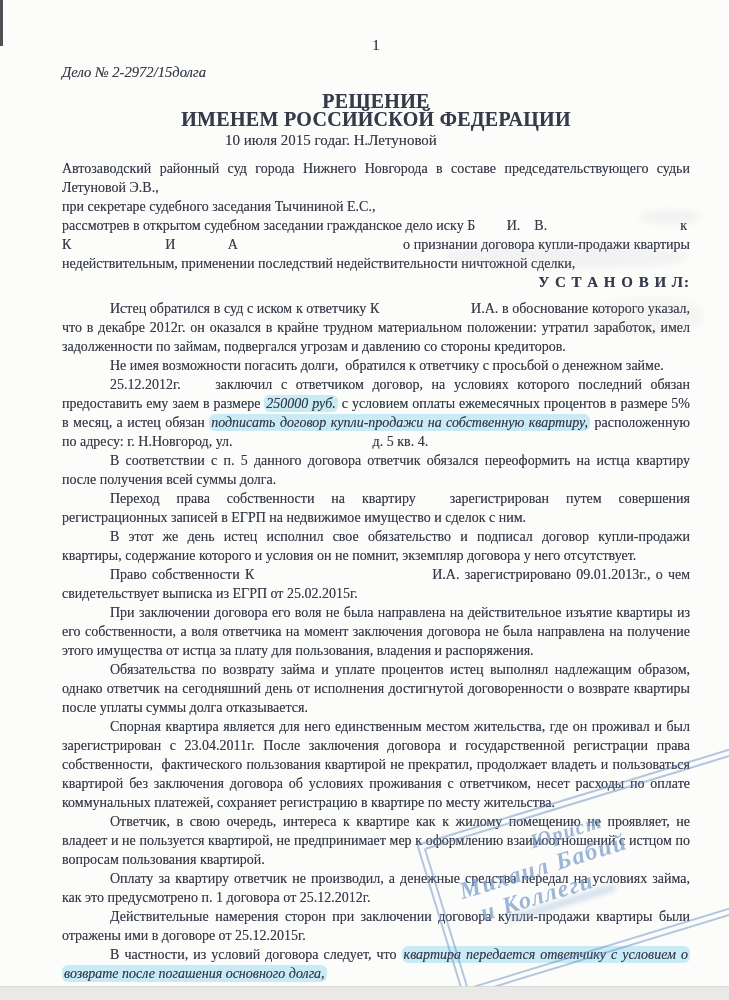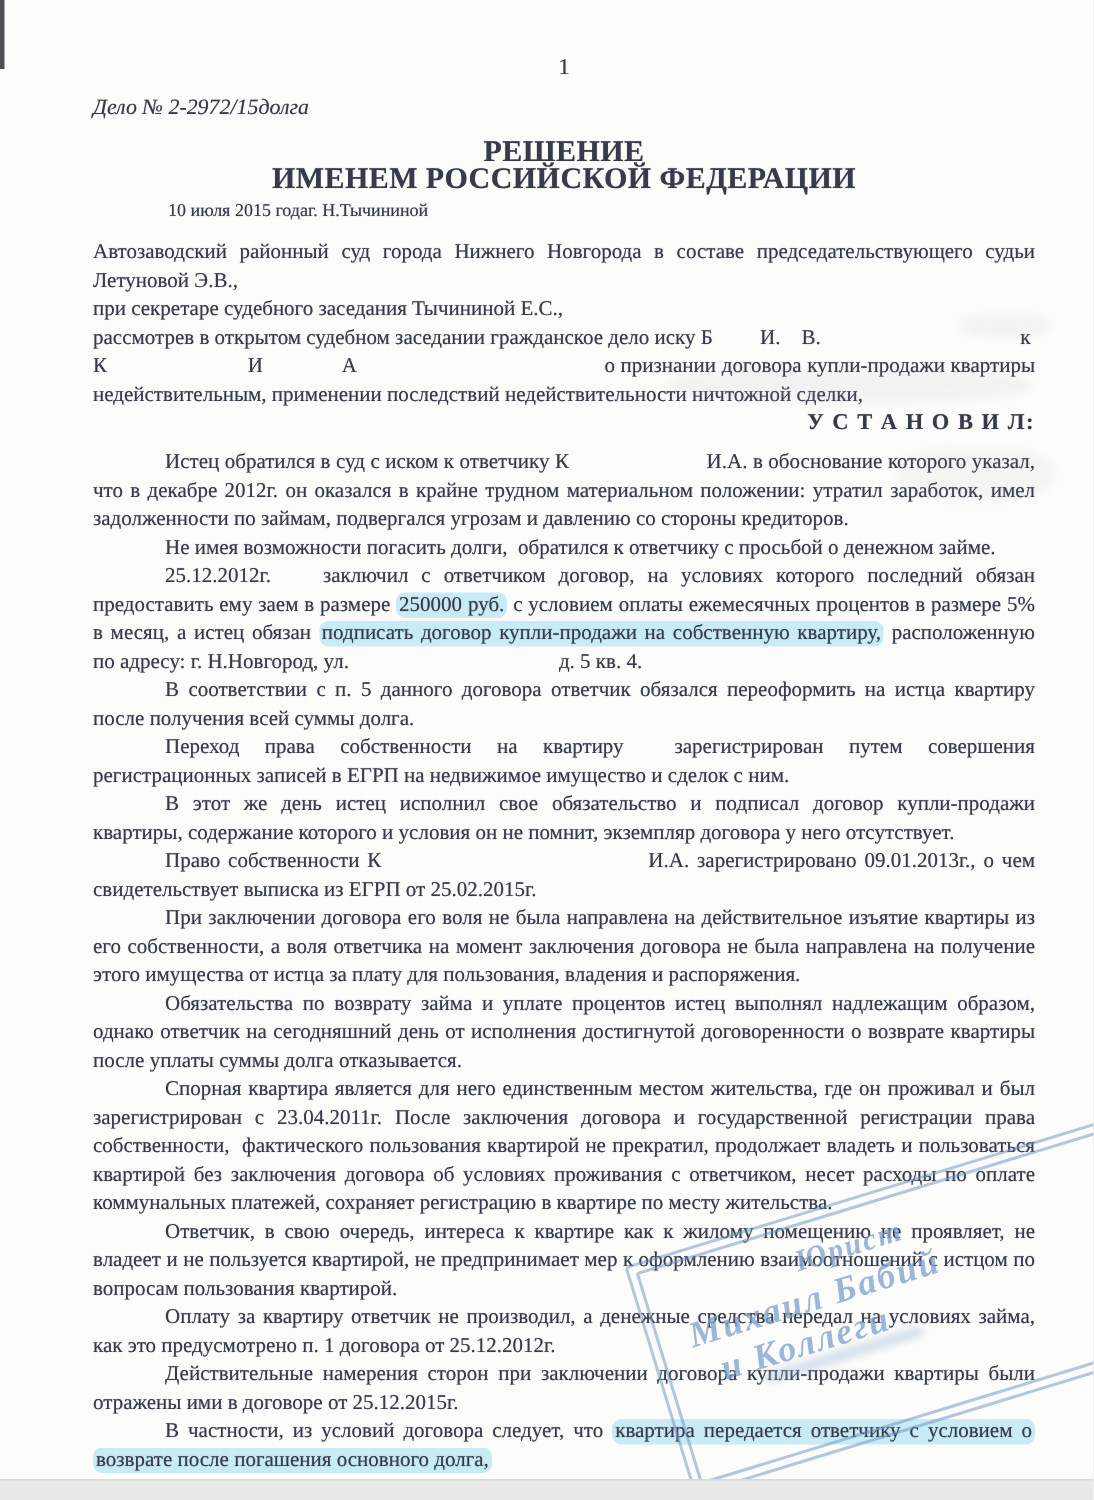--- a/index.html
+++ b/index.html
@@ -13,38 +13,39 @@
     color:var(--ink,#363b49);
     box-sizing:border-box;
     padding:36px 39px 0 62px;
     text-shadow:0 0 .6px rgba(46,50,66,.55);
   }
   .page-number{text-align:center;font-size:15px;line-height:19px;}
   .case-row{display:flex;margin-top:8px;font-size:14.6px;line-height:19px;font-style:italic;}
   .copy-label{margin-right:66px;}
   .title-block{text-align:center;margin-top:11px;font-weight:bold;font-size:20px;line-height:16px;letter-spacing:.3px;}
   .title-block .sub{margin-top:2px;}
-  .date-row{display:flex;justify-content:flex-start;margin-top:4px;font-size:12px;line-height:19px;}
+  .date-row{display:flex;justify-content:center;margin-top:4px;font-size:15px;line-height:19px;}
   .date-row .date{margin-left:50px;}
   .date-row .city{margin-right:140px;}
   .doc{font-size:14px;line-height:19px;text-align:justify;}
   .preamble{margin-top:9px;}
   .doc p{margin:0;}
   p.indent{text-indent:48px;}
   p.plain{text-indent:0;}
   .section-heading{
     text-align:right;font-size:15px;line-height:19px;margin-top:0;
     letter-spacing:1px;font-weight:bold;
   }
   .body-text{margin-top:7px;}
   .hl{
     background:var(--hl,#c8ebf5);
     border-radius:6px;
     padding:1px 2px;
     box-decoration-break:clone;
+    font-style:italic;
     -webkit-box-decoration-break:clone;
   }
   
   .artifact-top-left{position:absolute;left:0;top:0;width:3px;height:46px;background:#4f4f54;}
   .smudge{position:absolute;background:#9aa0a8;filter:blur(3px);border-radius:40%;}
   .smudge-a{left:446px;top:246px;width:240px;height:22px;opacity:.10;}
   .smudge-b{left:598px;top:298px;width:104px;height:36px;opacity:.07;}
   .smudge-c{left:640px;top:210px;width:60px;height:14px;opacity:.10;}
   .bottom-strip{position:absolute;left:0;bottom:0;width:729px;height:13px;background:#e9e9e7;border-top:1px solid #d9d9d6;}
   
@@ -92,21 +93,21 @@
     <span class="copy-label">долга</span>
   </div>
 
   <div class="title-block">
     <div>РЕШЕНИЕ</div>
     <div class="sub">ИМЕНЕМ РОССИЙСКОЙ ФЕДЕРАЦИИ</div>
   </div>
 
   <div class="date-row">
     <span class="date">10 июля 2015 года</span>
-    <span class="city">г. Н.Тычининой</span>
+    <span class="city">г. Н.Летуновой</span>
   </div>
 
   <div class="doc preamble">
       <p class="plain"><span>Автозаводский районный суд города Нижнего Новгорода в составе председательствующего судьи Летуновой Э.В.,</span></p>
       <p class="plain"><span>при секретаре судебного заседания Тычининой Е.С.,</span></p>
       <p class="plain"><span>рассмотрев в открытом судебном заседании гражданское дело иску Б&nbsp;&nbsp;&nbsp;&nbsp;&nbsp;&nbsp;&nbsp;&nbsp;&nbsp;И.&nbsp;&nbsp;&nbsp;&nbsp;В.&nbsp;&nbsp;&nbsp;&nbsp;&nbsp;&nbsp;&nbsp;&nbsp;&nbsp;&nbsp;&nbsp;&nbsp;&nbsp;&nbsp;&nbsp;&nbsp;&nbsp;&nbsp;&nbsp;&nbsp;&nbsp;&nbsp;&nbsp;&nbsp;&nbsp;&nbsp;&nbsp;&nbsp;&nbsp;&nbsp;&nbsp;&nbsp;&nbsp;&nbsp;&nbsp;&nbsp;&nbsp;&nbsp;к</span></p>
       <p class="plain"><span>К&nbsp;&nbsp;&nbsp;&nbsp;&nbsp;&nbsp;&nbsp;&nbsp;&nbsp;&nbsp;&nbsp;&nbsp;&nbsp;&nbsp;&nbsp;&nbsp;&nbsp;&nbsp;&nbsp;&nbsp;&nbsp;&nbsp;&nbsp;&nbsp;&nbsp;И&nbsp;&nbsp;&nbsp;&nbsp;&nbsp;&nbsp;&nbsp;&nbsp;&nbsp;&nbsp;&nbsp;&nbsp;&nbsp;&nbsp;А&nbsp;&nbsp;&nbsp;&nbsp;&nbsp;&nbsp;&nbsp;&nbsp;&nbsp;&nbsp;&nbsp;&nbsp;&nbsp;&nbsp;&nbsp;&nbsp;&nbsp;&nbsp;&nbsp;&nbsp;&nbsp;&nbsp;&nbsp;&nbsp;&nbsp;&nbsp;&nbsp;&nbsp;&nbsp;&nbsp;&nbsp;&nbsp;&nbsp;&nbsp;&nbsp;&nbsp;&nbsp;&nbsp;&nbsp;&nbsp;&nbsp;&nbsp;&nbsp;&nbsp;о признании договора купли-продажи квартиры недействительным, применении последствий недействительности ничтожной сделки,</span></p>
     </div>
 
   <div class="section-heading">У С Т А Н О В И Л:</div>

